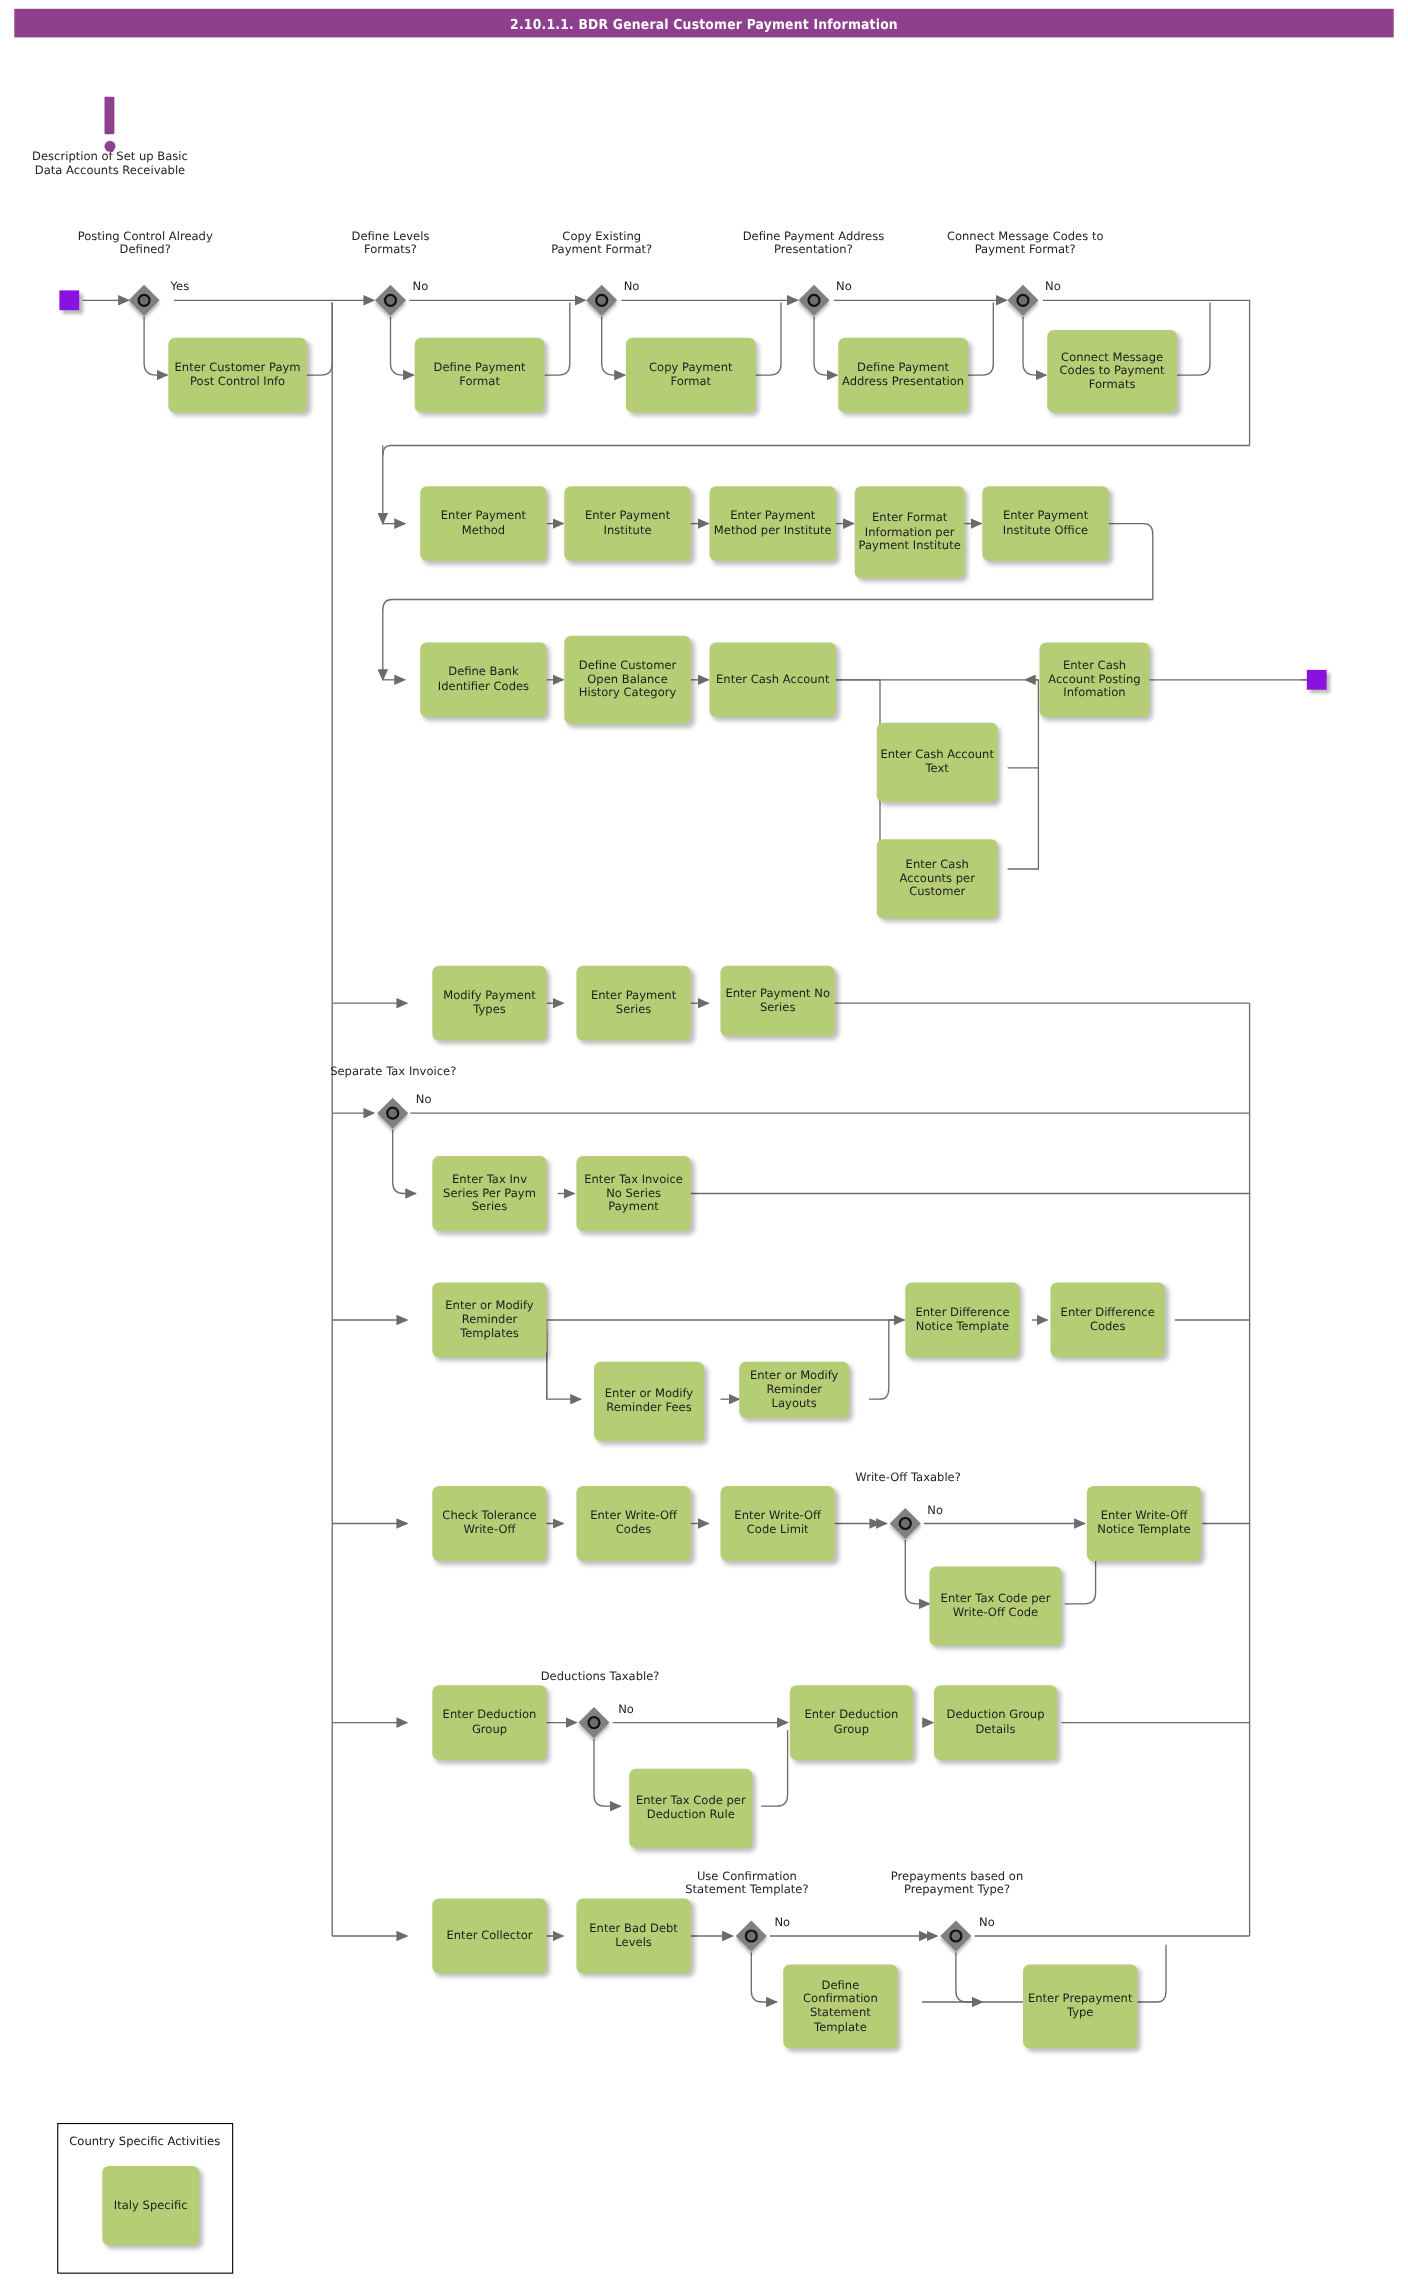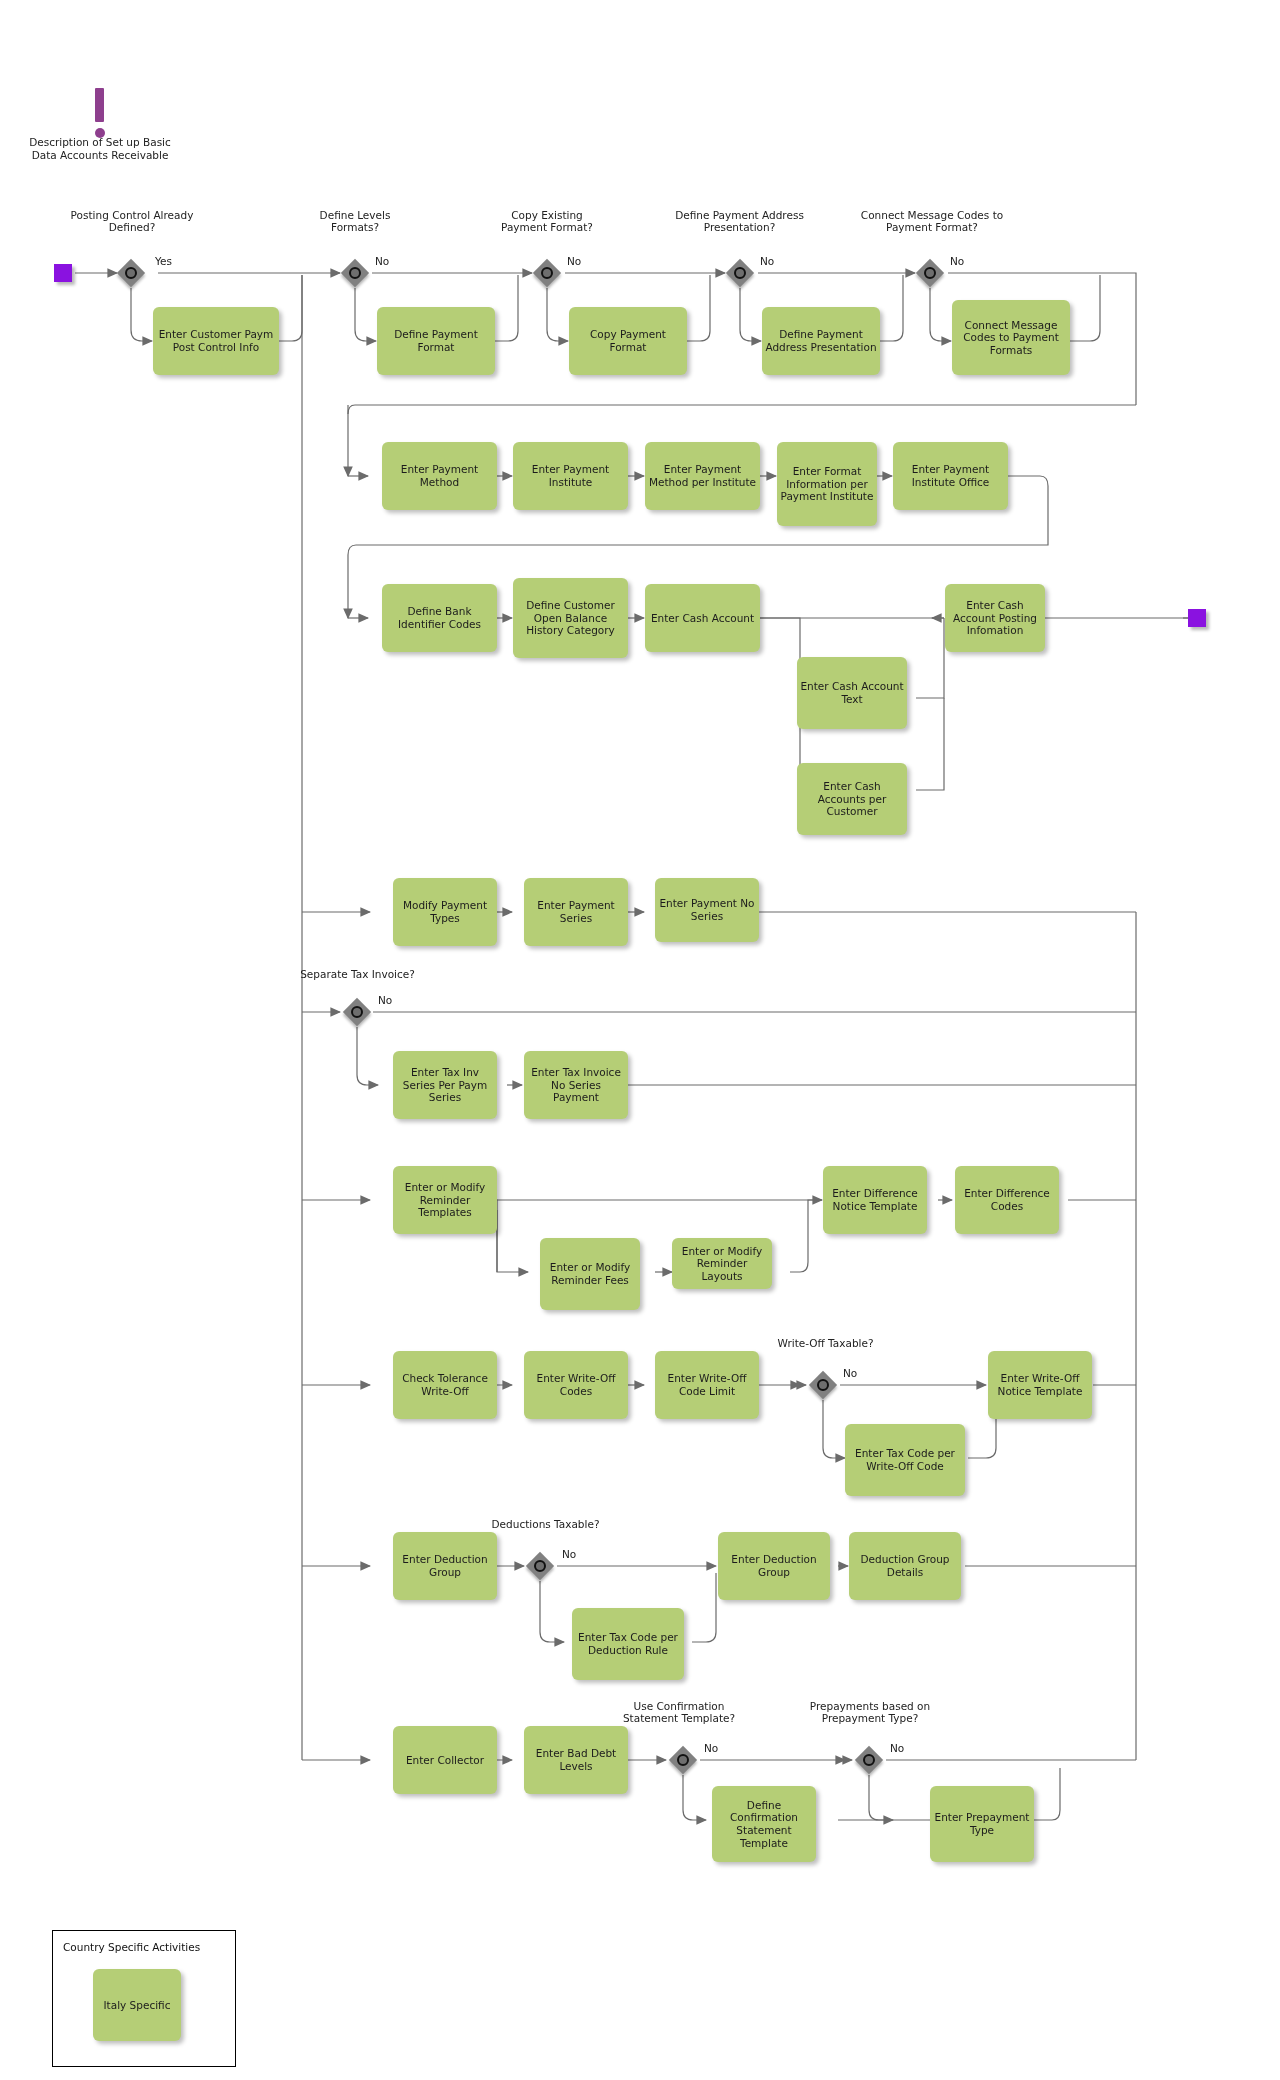--- a/index.html
+++ b/index.html
@@ -48,20 +48,23 @@
     font-family:"DejaVu Sans",sans-serif;}
 
   svg.wires{position:absolute;left:0;top:0;width:1280px;height:2080px;pointer-events:none;}
   .w{fill:none;stroke:#6b6b6b;stroke-width:1.2;}
 </style>
 </head>
 <body>
 
 <div id="page">
 
+  <div class="titlebar">
+    <span class="t">2.10.1.1. BDR General Customer Payment Information</span>
+  </div>
 
   <div class="note-mark">
     <div class="note-bar" style="left:95px;top:88px;"></div>
     <div class="note-dot" style="left:95px;top:128px;"></div>
     <div class="note-text" style="left:20px;top:136px;width:160px;">Description of Set up Basic Data Accounts Receivable</div>
   </div>
 
   <svg class="wires" viewBox="0 0 1280 2080">
     <defs>
       <marker id="ah" markerWidth="9" markerHeight="8" refX="8" refY="4" orient="auto">
@@ -287,18 +290,18 @@
   <div class="act" style="left:393px;top:1532px;width:104px;height:68px;">Enter Deduction Group</div>
   <div class="act" style="left:572px;top:1608px;width:112px;height:72px;">Enter Tax Code per Deduction Rule</div>
   <div class="act" style="left:718px;top:1532px;width:112px;height:68px;">Enter Deduction Group</div>
   <div class="act" style="left:849px;top:1532px;width:112px;height:68px;">Deduction Group Details</div>
 
   <div class="act" style="left:393px;top:1726px;width:104px;height:68px;">Enter Collector</div>
   <div class="act" style="left:524px;top:1726px;width:104px;height:68px;">Enter Bad Debt Levels</div>
   <div class="act" style="left:712px;top:1786px;width:104px;height:76px;">Define Confirmation Statement Template</div>
   <div class="act" style="left:930px;top:1786px;width:104px;height:76px;">Enter Prepayment Type</div>
 
-  <div class="legend" style="left:52px;top:1930px;width:158px;height:135px;padding-left:24px;">
+  <div class="legend" style="left:52px;top:1930px;width:158px;height:135px;">
     <div class="legend-title" style="left:10px;top:10px;">Country Specific Activities</div>
     <div class="act" style="left:40px;top:38px;width:88px;height:72px;">Italy Specific</div>
   </div>
 
 </div>
 
 </body></html>

